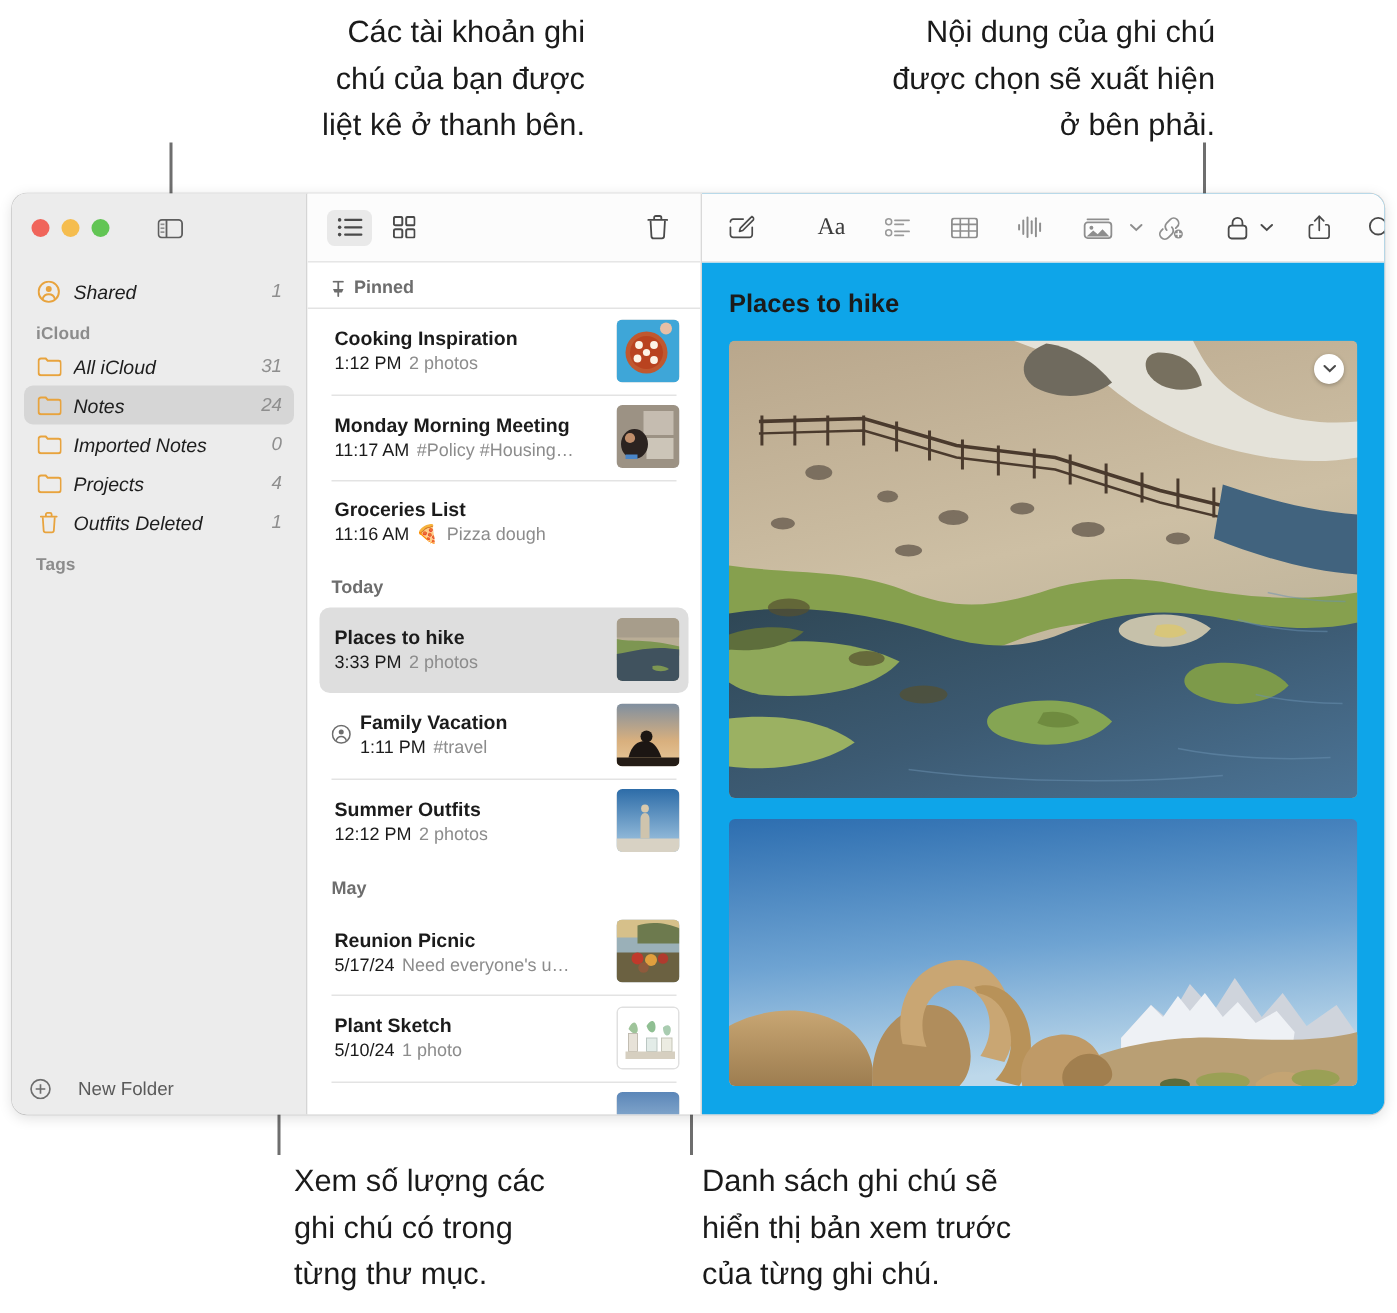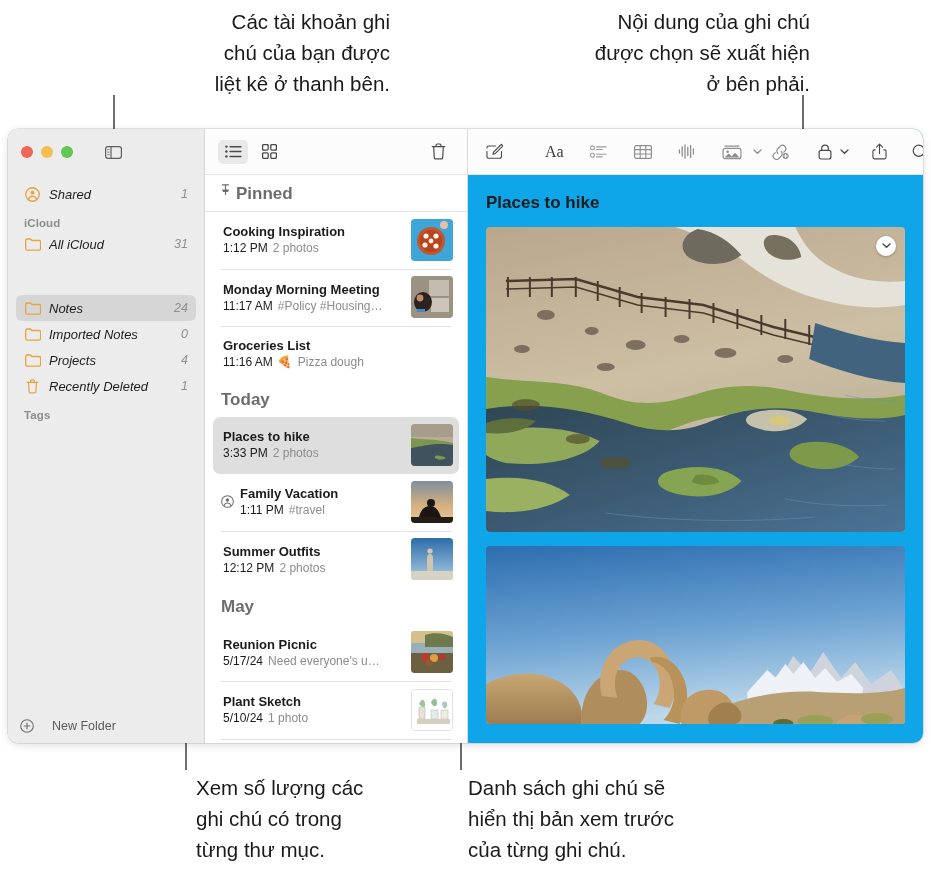--- a/index.html
+++ b/index.html
@@ -61,21 +61,21 @@
     display: flex; align-items: center;
     height: 26px;
     margin: 0 8px;
     padding: 0 8px;
     border-radius: 6px;
     font-size: 13px;
     color: #1d1d1d;
     position: relative;
     font-style: italic;
   }
-  .sb-row.selected { background: #d6d6d6; margin-top: 38px; }
+  .sb-row.selected { background: #d6d6d6; }
   .sb-icon { width: 17px; height: 16px; margin-right: 8px; display: flex; align-items: center; justify-content: center; flex: 0 0 17px; }
   .sb-label { flex: 1 1 auto; white-space: nowrap; overflow: hidden; text-overflow: ellipsis; }
   .sb-count { color: #8e8e8e; font-size: 12.5px; }
   .sb-section {
     font-size: 11.5px; color: #8c8c8c; font-weight: 700;
     padding: 10px 16px 2px 16px; letter-spacing: 0.1px;
   }
   #new-folder {
     position: absolute; left: 0; bottom: 0; width: 100%;
     height: 34px; display: flex; align-items: center; padding-left: 12px;
@@ -97,22 +97,22 @@
     border-bottom: 0.5px solid #e6e6e6;
   }
   .tb-btn {
     width: 30px; height: 24px; border-radius: 5px;
     display: flex; align-items: center; justify-content: center;
   }
   .tb-btn.active { background: #e9e9e9; }
   .spacer { flex: 1 1 auto; }
 
   .group-head {
-    display: flex; align-items: flex-start; gap: 6px;
-    font-size: 17px; font-weight: 700; color: #6d6d6d;
+    display: flex; align-items: flex-end; gap: 6px;
+    font-size: 12px; font-weight: 700; color: #6d6d6d;
     padding: 9px 0 7px 16px;
   }
   .note-row {
     display: flex; align-items: center;
     margin: 0 8px; padding: 7px 6px 8px 8px;
     border-radius: 7px; min-height: 54px;
     position: relative;
     justify-content: flex-end;
   }
   .note-row.selected { background: #dedede; }
@@ -257,21 +257,21 @@
         </div>
 
 
         <div class="sb-row">
           <span class="sb-icon">
             <svg width="13" height="15" viewBox="0 0 13 15">
               <path d="M1.2 3.4h10.6M4.6 3.4V1.9a1 1 0 0 1 1-1h1.8a1 1 0 0 1 1 1v1.5" fill="none" stroke="#e8a33d" stroke-width="1.2" stroke-linecap="round"></path>
               <path d="M2.5 3.8l0.6 8.9a1.3 1.3 0 0 0 1.3 1.2h4.2a1.3 1.3 0 0 0 1.3-1.2l0.6-8.9" fill="none" stroke="#e8a33d" stroke-width="1.2"></path>
             </svg>
           </span>
-          <span class="sb-label">Recently Deleted</span>
+          <span class="sb-label">Outfits Deleted</span>
           <span class="sb-count">1</span>
         </div>
 
         <div class="sb-section">Tags</div>
       </div>
 
       <div id="new-folder">
         <span>
           <svg width="14" height="14" viewBox="0 0 14 14">
             <circle cx="7" cy="7" r="6.3" fill="none" stroke="#6e6e6e" stroke-width="1.1"></circle>

